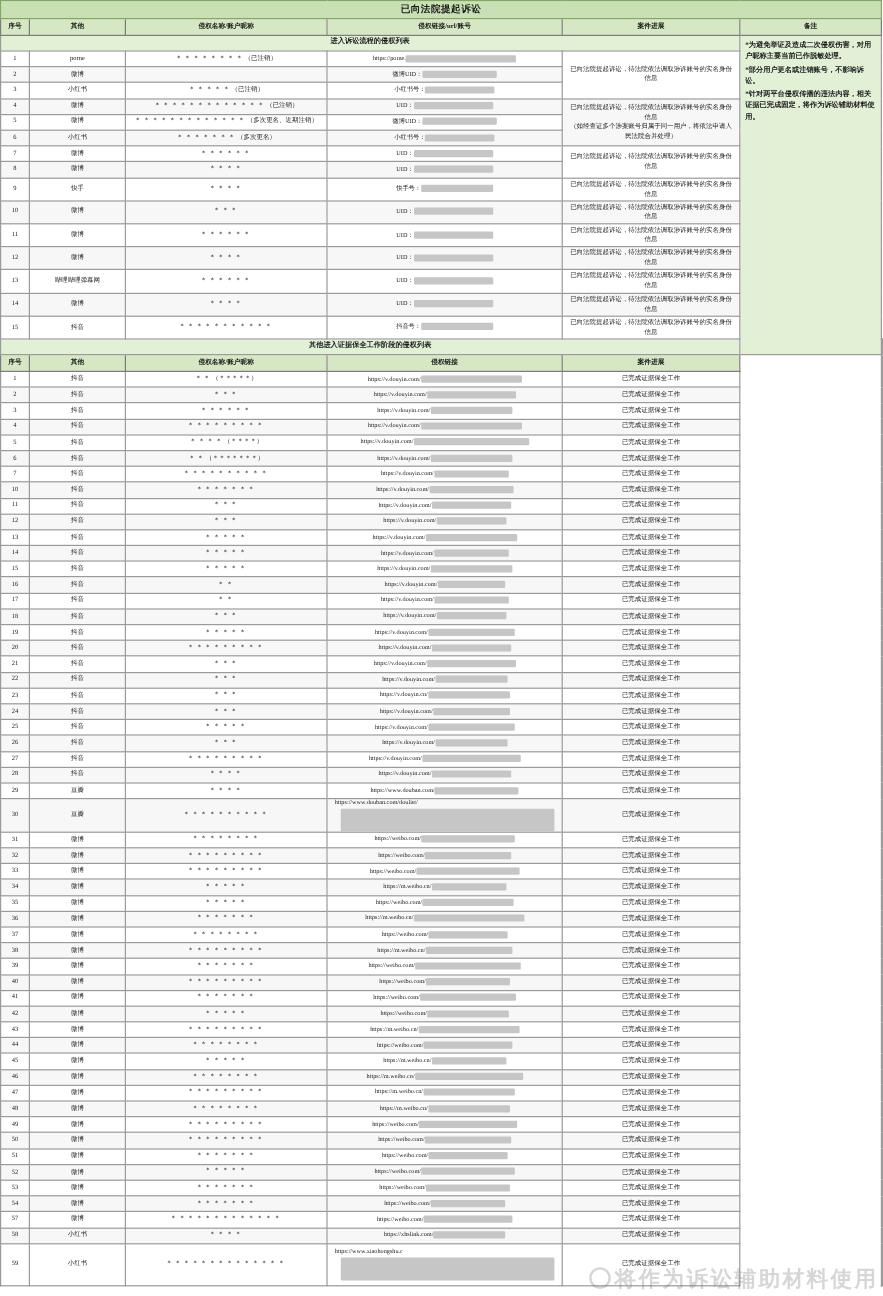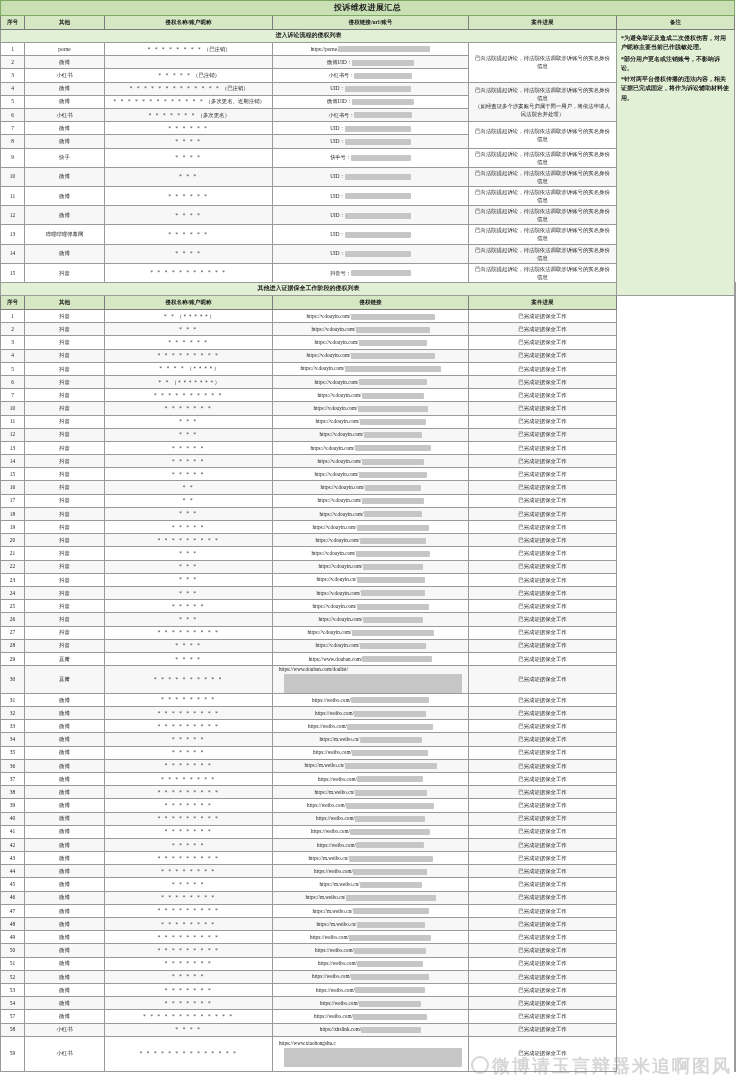--- a/index.html
+++ b/index.html
@@ -87,21 +87,21 @@
     <colgroup>
       <col class="c-seq">
         <col class="c-plat">
         <col class="c-name">
       <col class="c-link">
         <col class="c-prog">
         <col class="c-note">
     </colgroup>
     <tbody id="tbody">
         <tr class="title-row">
-          <td colspan="6">投诉维权进展汇总</td>
+          <td colspan="6">已向法院提起诉讼</td>
         </tr>
         <tr class="hdr">
           <td>序号</td>
           <td>其他</td>
           <td>侵权名称/账户昵称</td>
           <td>侵权链接/url/账号</td>
           <td>案件进展</td>
           <td>备注</td>
         </tr>
         <tr class="section">
@@ -607,15 +607,15 @@
           <td>59</td>
           <td>小红书</td>
           <td><span class="stars">＊＊＊＊＊＊＊＊＊＊＊＊＊＊</span></td>
           <td style="text-align:left;padding-left:6px"><span class="link">https://www.xiaohongshu.c</span><span class="maskblk" style="width:178px"></span></td>
           <td>已完成证据保全工作</td>
         </tr>
       </tbody>
   </table>
 
   <div class="watermark">
-    <span class="wm-ring"></span><span>微博请玉言辩器米追啊图风</span>
+    <span class="wm-ring"></span><span>将作为诉讼辅助材料使用</span>
   </div>
 </div>
 
 </body></html>

